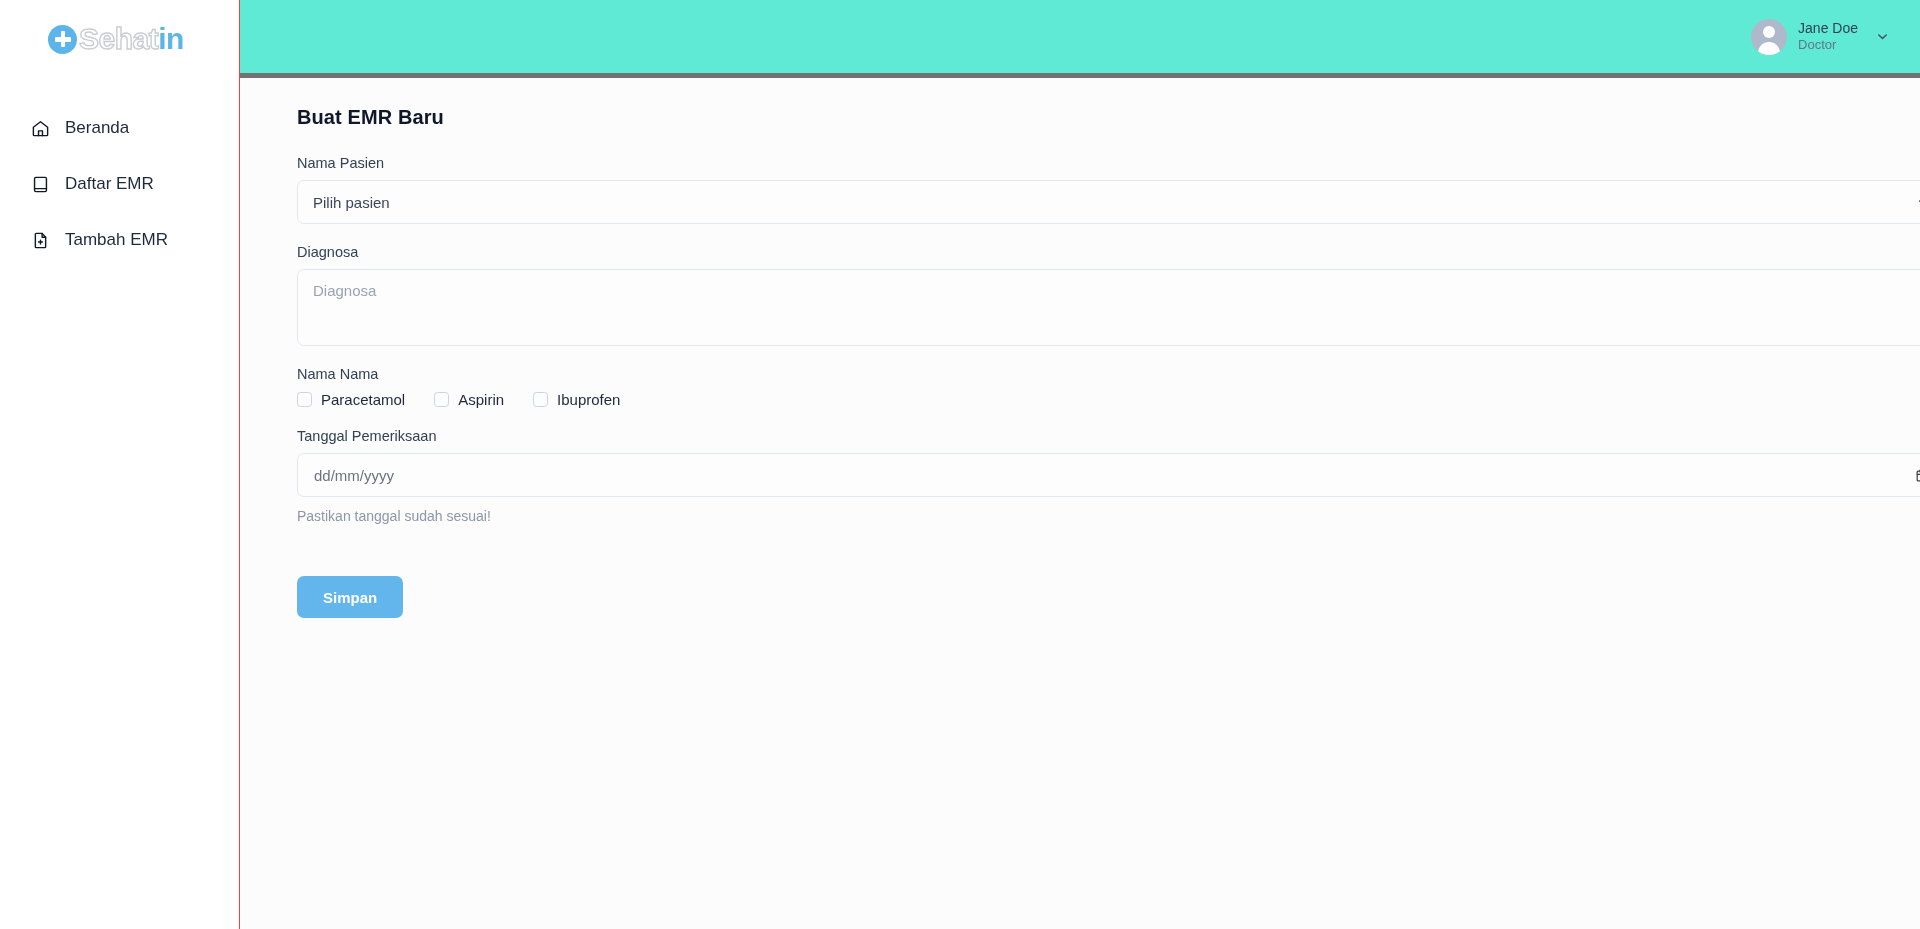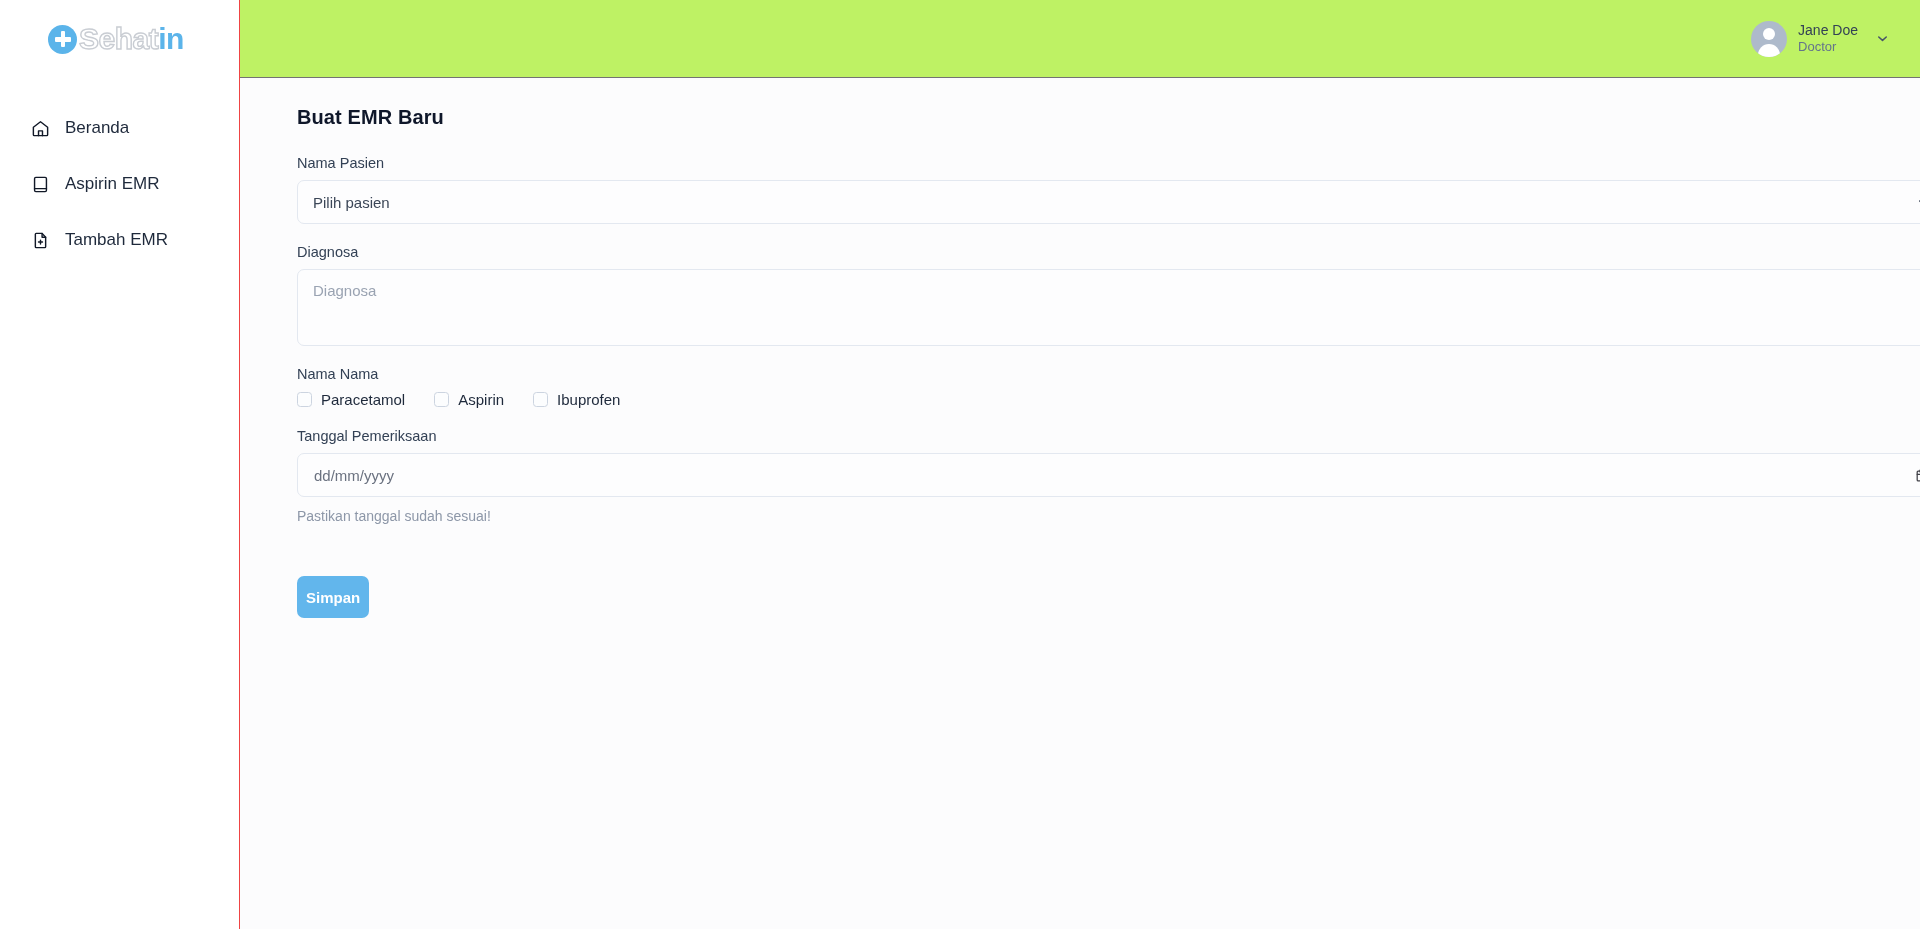--- a/index.html
+++ b/index.html
@@ -105,22 +105,22 @@
     flex: 1;
     height: 929px;
     display: flex;
     flex-direction: column;
     min-width: 0;
   }
 
   .topbar {
     height: 78px;
     min-height: 78px;
-    background: #bef264;
-    border-bottom: 1px solid #737373;
+    background: #5eead4;
+    border-bottom: 5px solid #737373;
     display: flex;
     align-items: center;
     justify-content: flex-end;
     padding-right: 24px;
   }
   .user-chip {
     display: flex;
     align-items: center;
     gap: 11px;
     cursor: pointer;
@@ -277,21 +277,21 @@
   }
 
   .btn-primary {
     margin-top: 32px;
     background: #62b6ec;
     color: #ffffff;
     font-weight: bold;
     font-size: 15px;
     border: none;
     border-radius: 7px;
-    padding: 0 9px;
+    padding: 0 26px;
     height: 42px;
     cursor: pointer;
     font-family: "Liberation Sans", sans-serif;
   }
 </style>
 </head>
 <body>
 
 <div class="app">
 
@@ -318,21 +318,21 @@
         <span>Beranda</span>
       </a>
 
       <a class="nav-item">
         <span class="nav-icon">
           <svg width="19" height="19" viewBox="0 0 24 24" fill="none" stroke="currentColor" stroke-width="1.8" stroke-linecap="round" stroke-linejoin="round">
             <rect x="4.5" y="3" width="15" height="18" rx="1.6"></rect>
             <path d="M4.5 17.2h15"></path>
           </svg>
         </span>
-        <span>Aspirin EMR</span>
+        <span>Daftar EMR</span>
       </a>
 
       <a class="nav-item">
         <span class="nav-icon">
           <svg width="19" height="19" viewBox="0 0 24 24" fill="none" stroke="currentColor" stroke-width="1.8" stroke-linecap="round" stroke-linejoin="round">
             <path d="M14 3H6.5a1 1 0 0 0-1 1v16a1 1 0 0 0 1 1h11a1 1 0 0 0 1-1V8z"></path>
             <path d="M14 3v5h4.5"></path>
             <path d="M12 11.5v5M9.5 14h5"></path>
           </svg>
         </span>

